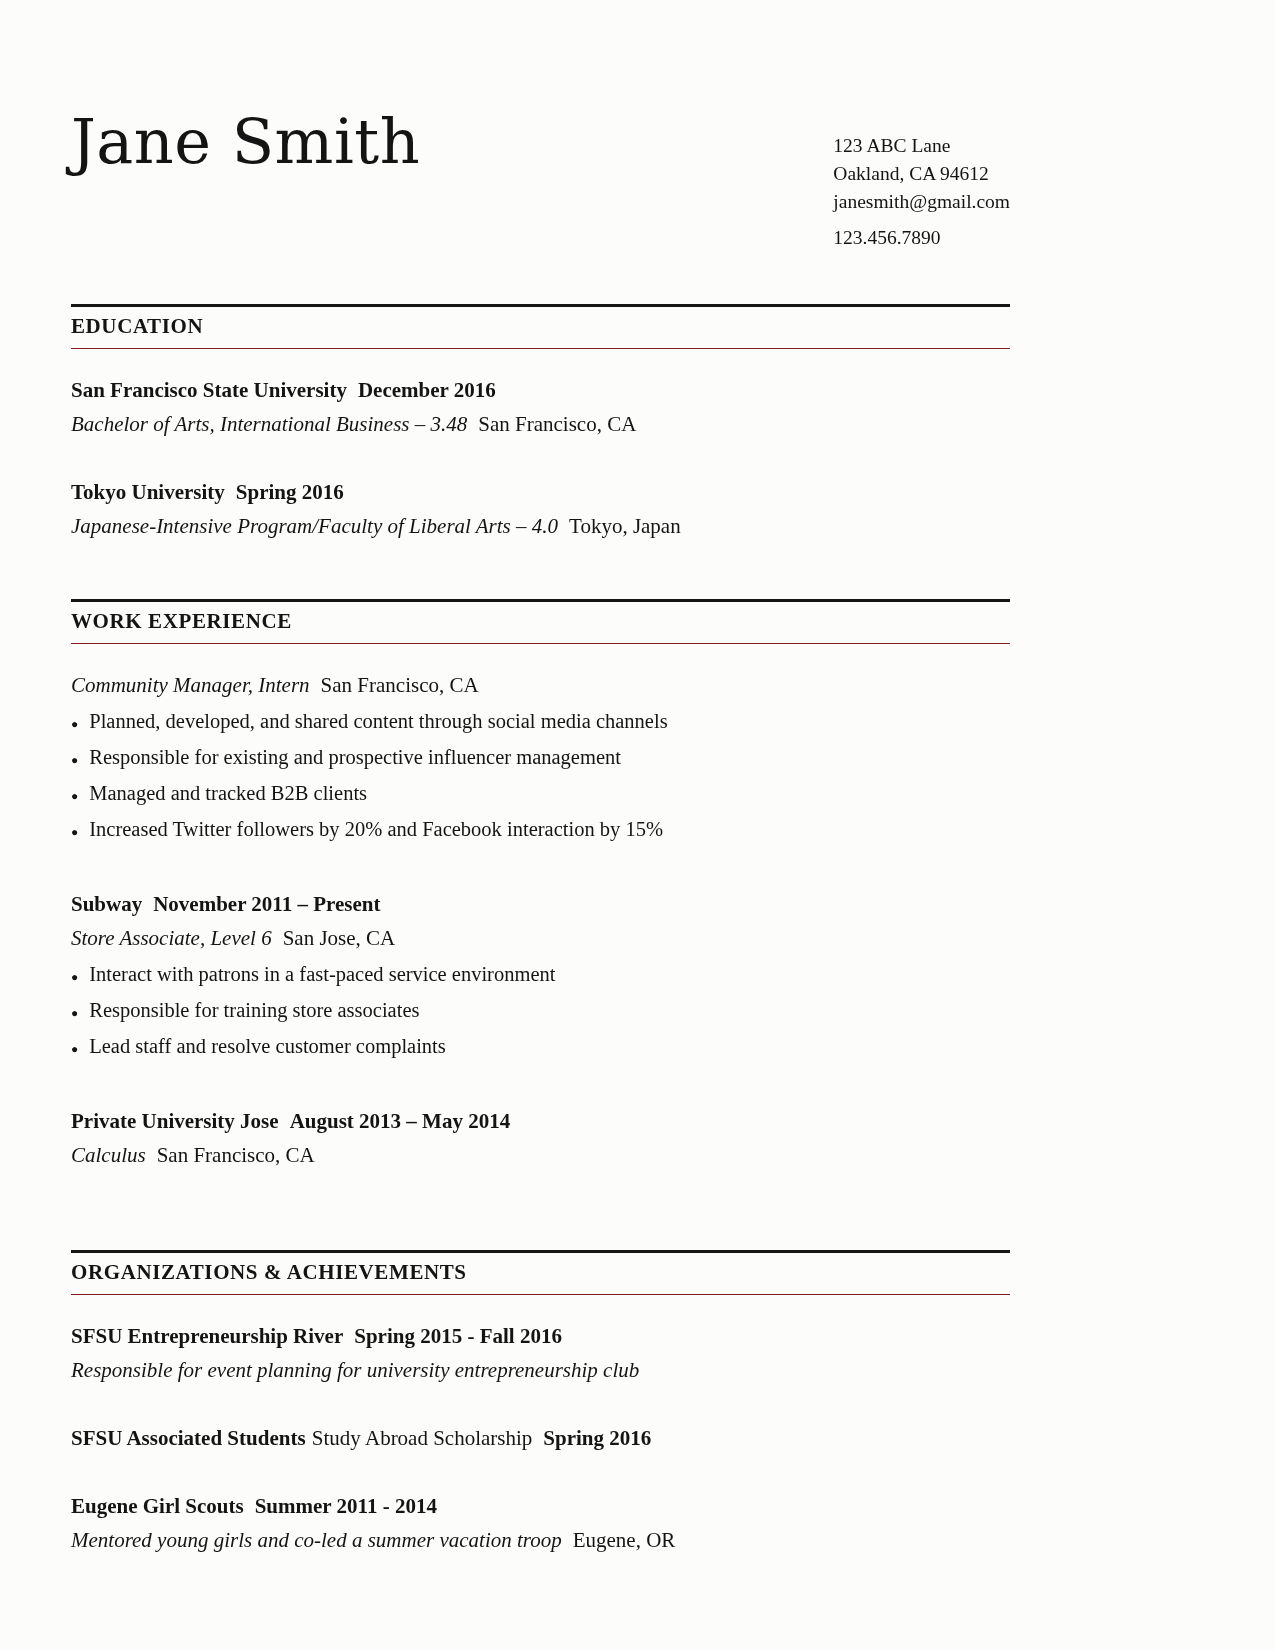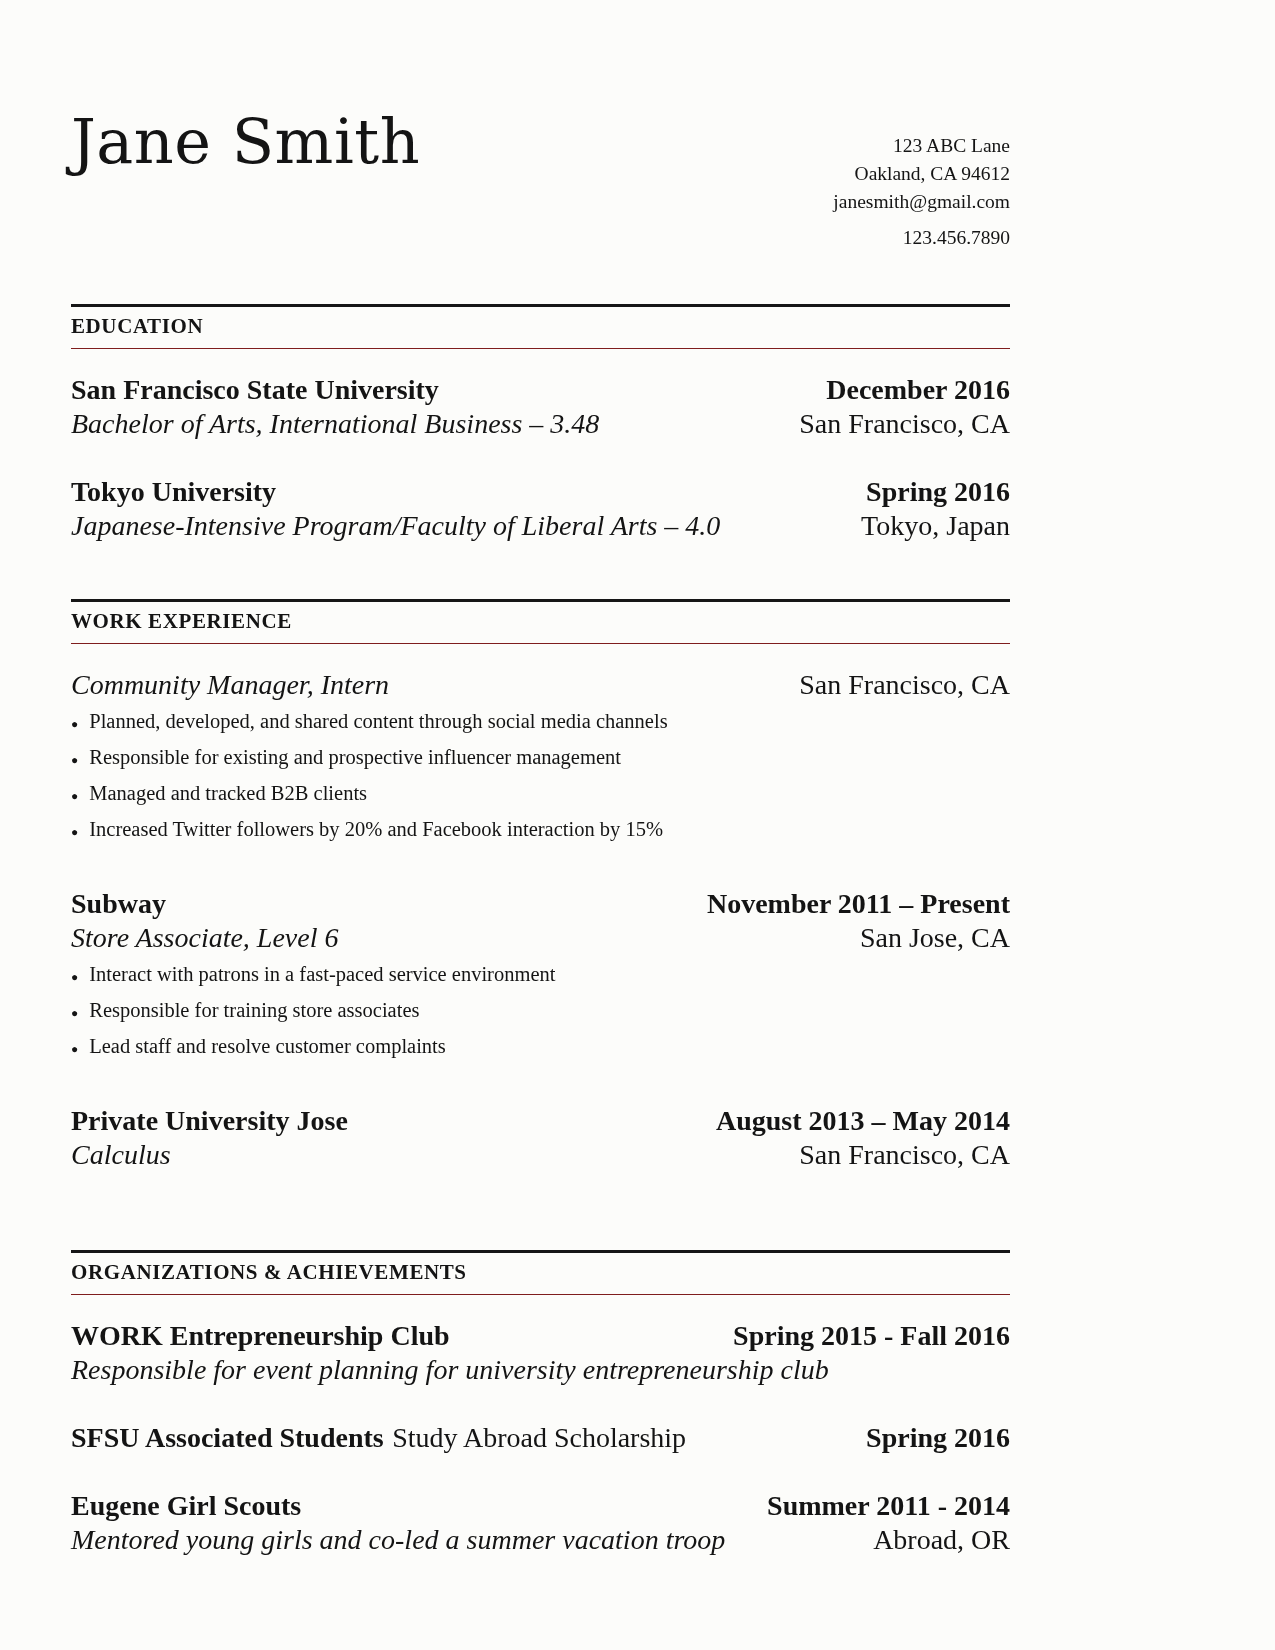--- a/index.html
+++ b/index.html
@@ -18,21 +18,20 @@
   .header { display: flex; justify-content: space-between; align-items: flex-start; }
   .name {
     font-family: "DejaVu Serif", "Liberation Serif", serif;
     font-size: 62px;
     font-weight: 500;
     letter-spacing: 0.5px;
     line-height: 1.15;
     padding-top: 14px;
   }
   .contact {
-    text-align: right;
     font-size: 19.5px;
     line-height: 28px;
     padding-top: 40px;
   }
   .contact .phone { margin-top: 8px; }
   
   .section { margin-top: 52px; }
   .section.work { margin-top: 60px; }
   .section.orgs { margin-top: 82px; }
   .section-heading {
@@ -41,24 +40,25 @@
     padding: 7px 0 9px 0;
     font-size: 21px;
     font-weight: bold;
     letter-spacing: 0.6px;
   }
   .section-body { padding-top: 28px; }
   .entry { margin-bottom: 42px; }
   .entry:last-child { margin-bottom: 0; }
   .row {
     display: flex;
-    justify-content: space-between;
+    justify-content: flex-start;
     align-items: baseline;
-    font-size: 28px;
+    font-size: 21px;
     line-height: 26px;
+    gap: 11px;
   }
   .row + .row { margin-top: 8px; }
   .title, .date { font-weight: bold; }
   .title-suffix { font-weight: normal; margin-left: 0.3em; }
   .subtitle { font-style: italic; }
   .location { font-weight: normal; }
   .bullets { margin-top: 7px; }
   .bullet {
     display: flex;
     align-items: baseline;
@@ -182,21 +182,21 @@
 
     </div>
   </div>
 
   <div class="section orgs">
     <div class="section-heading">ORGANIZATIONS &amp; ACHIEVEMENTS</div>
     <div class="section-body">
 
       <div class="entry">
         <div class="row">
-          <span class="title">WORK Entrepreneurship Club</span>
+          <span class="title">SFSU Entrepreneurship River</span>
           <span class="date">Spring 2015 - Fall 2016</span>
         </div>
         <div class="row">
           <span class="subtitle">Responsible for event planning for university entrepreneurship club</span>
           <span class="location"></span>
         </div>
       </div>
 
       <div class="entry">
         <div class="row">
@@ -205,20 +205,20 @@
         </div>
       </div>
 
       <div class="entry">
         <div class="row">
           <span class="title">Eugene Girl Scouts</span>
           <span class="date">Summer 2011 - 2014</span>
         </div>
         <div class="row">
           <span class="subtitle">Mentored young girls and co-led a summer vacation troop</span>
-          <span class="location">Abroad, OR</span>
+          <span class="location">Eugene, OR</span>
         </div>
       </div>
 
     </div>
   </div>
 
 </div>
 
 </body></html>

